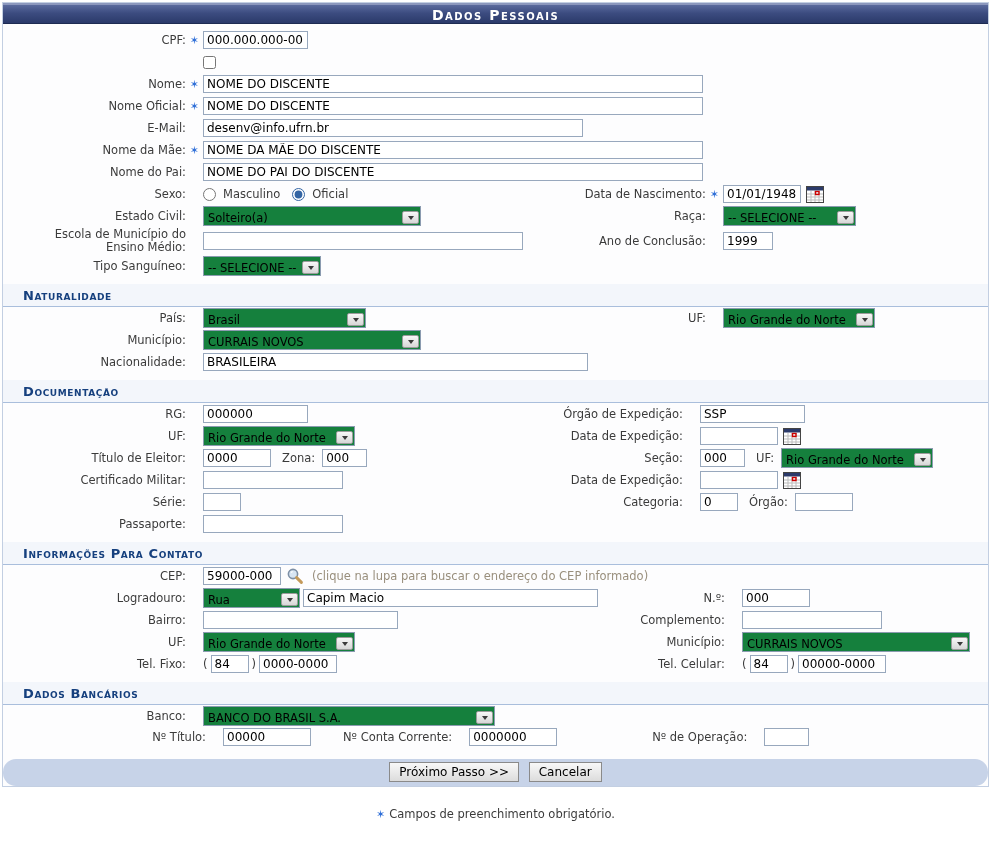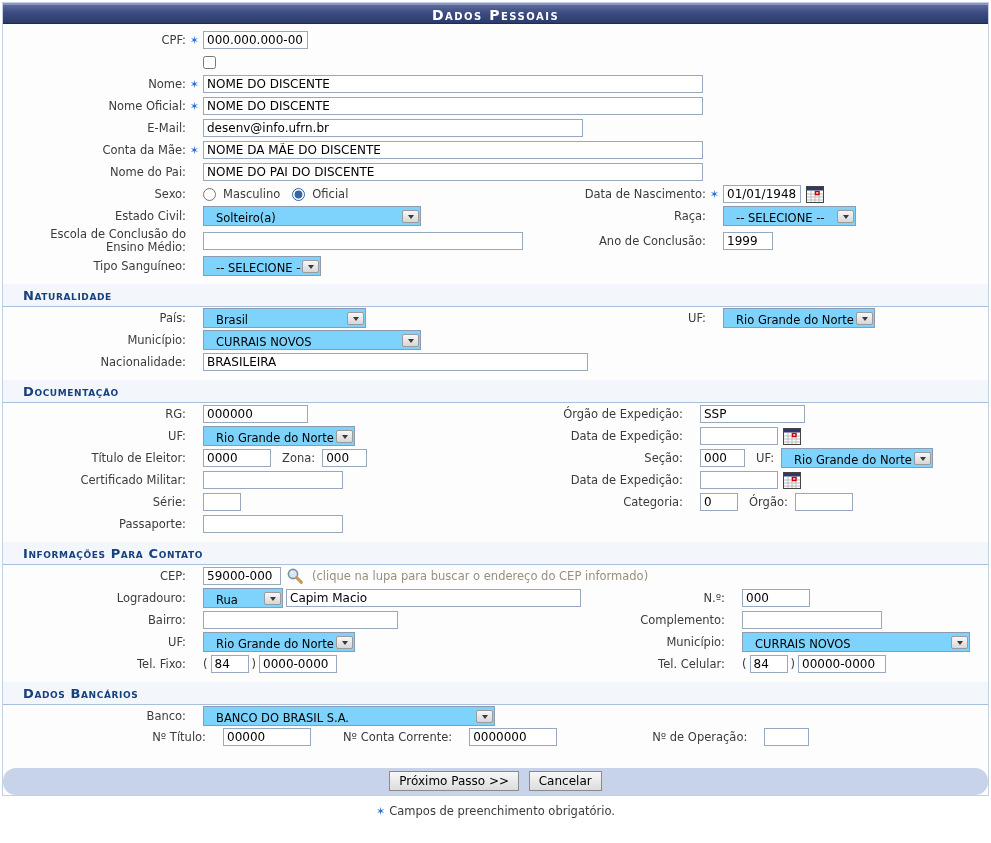--- a/index.html
+++ b/index.html
@@ -33,52 +33,52 @@
   .rlbl { white-space:nowrap; }
   .req { color:#2f6fd8; font-size:11px; }
   .lbl .req, .rlbl .req { position:absolute; right:4px; top:50%; transform:translateY(-50%); }
   .fld { display:flex; align-items:center; gap:3px; }
   .inlbl { padding:0 4px 0 8px; white-space:nowrap; }
   input.txt {
     border:1px solid #98a8bd; height:18px; padding:1px 3px;
     font-family:inherit; font-size:12px; color:#000; background:#fff;
   }
   .select {
-    display:inline-flex; align-items:center; height:20px;
-    border:1px solid #8b9bb0; background:#7dd3fc;padding-left:8px;
+    display:inline-flex; align-items:flex-end; height:20px;
+    border:1px solid #8b9bb0; background:#15803d;
   }
   .select .s-txt { padding:3px 5px 0 4px; white-space:nowrap; color:#000; flex:1; overflow:hidden; }
   .select .s-btn {
     width:17px; margin:1px; border:1px solid #9b9b9b; border-radius:2px;
     background:linear-gradient(#f7f7f7,#d7d7d7);
     display:flex; align-items:center; justify-content:center; flex:none;
   }
   .select .s-btn::after { content:""; border:3px solid transparent; border-top:4px solid #3a3a3a; margin-top:4px; }
   .sect {
     background:#f3f6fb; border-bottom:1px solid #a9bedc;
     padding:4px 0 3px 20px; margin-top:7px;
     color:#16407e; font-weight:bold; font-variant:small-caps;
     font-size:13px; letter-spacing:.6px;
   }
   .w45{width:45px}.w50{width:50px}.w38{width:38px}.w58{width:58px}.w68{width:68px}
   .w78{width:78px}.w88{width:88px}.w105{width:105px}.w140{width:140px}
   .w295{width:295px}.w320{width:320px}.w380{width:380px}.w385{width:385px}.w500{width:500px}
-  .sw95{width:80px}.sw115{width:118px}.sw130{width:133px}.sw150{width:152px}
+  .sw95{width:97px}.sw115{width:118px}.sw130{width:133px}.sw150{width:152px}
   .sw160{width:163px}.sw215{width:218px}.sw228{width:228px}.sw290{width:292px}
   input[type=checkbox], input[type=radio] { accent-color:#3465a4; margin:0 4px 0 0; }
   .chklbl { font-weight:bold; color:#3b3b3b; }
   .hint { color:#998f7d; padding-left:5px; white-space:nowrap; }
   .icon-btn { display:inline-flex; align-items:center; cursor:pointer; margin-left:2px; }
-  .btnbar { background:#c7d3e8; padding:3px 2px 4px; text-align:center; margin-top:18px;border-radius:13px; }
+  .btnbar { background:#c7d3e8; padding:3px 2px 4px; text-align:center; margin-top:9px;border-radius:13px; }
   .btn {
     font-family:inherit; font-size:12px; color:#000;
     background:linear-gradient(#f8f8f8,#dcdcdc);
     border:1px solid #8a8a8a; padding:2px 9px; margin:0 3px; cursor:pointer;
   }
-  .note { text-align:center; padding:8px 0 16px; color:#3b3b3b; background:#fff; }
+  .note { text-align:center; padding:20px 0 16px; color:#3b3b3b; background:#fff; }
   .note .req { margin-right:4px; }
   .bank-last { display:flex; align-items:center; min-height:22px; padding:1px 0 4px; }
 </style>
 </head>
 <body>
 
 <div class="wrap">
   <div class="titlebar">Dados Pessoais</div>
 
   <div class="form">
@@ -132,21 +132,21 @@
       <span class="lbl">E-Mail:</span>
       <span class="fld">
           <input class="txt w380" value="desenv@info.ufrn.br" style="">
         </span>
       <span></span>
         <span></span>
     </div>
 
     <div class="row">
       <span class="lbl">
-        <span>Conta da Mãe:</span>
+        <span>Nome da Mãe:</span>
         <span class="req">✶</span>
       </span>
       <span class="fld">
           <input class="txt w500" value="NOME DA MÃE DO DISCENTE" style="">
         </span>
       <span></span>
         <span></span>
     </div>
 
     <div class="row">
@@ -202,21 +202,21 @@
       <span class="rlbl">Raça:</span>
       <span class="fld">
         <span class="select sw130">
           <span class="s-txt">-- SELECIONE --</span>
             <span class="s-btn"></span>
         </span>
       </span>
     </div>
 
     <div class="row">
-      <span class="lbl">Escola de Conclusão do Ensino Médio:</span>
+      <span class="lbl">Escola de Município do Ensino Médio:</span>
       <span class="fld">
           <input class="txt w320" value="" style="">
         </span>
       <span class="rlbl">Ano de Conclusão:</span>
       <span class="fld">
           <input class="txt w50" value="1999" style="">
         </span>
     </div>
 
     <div class="row">

